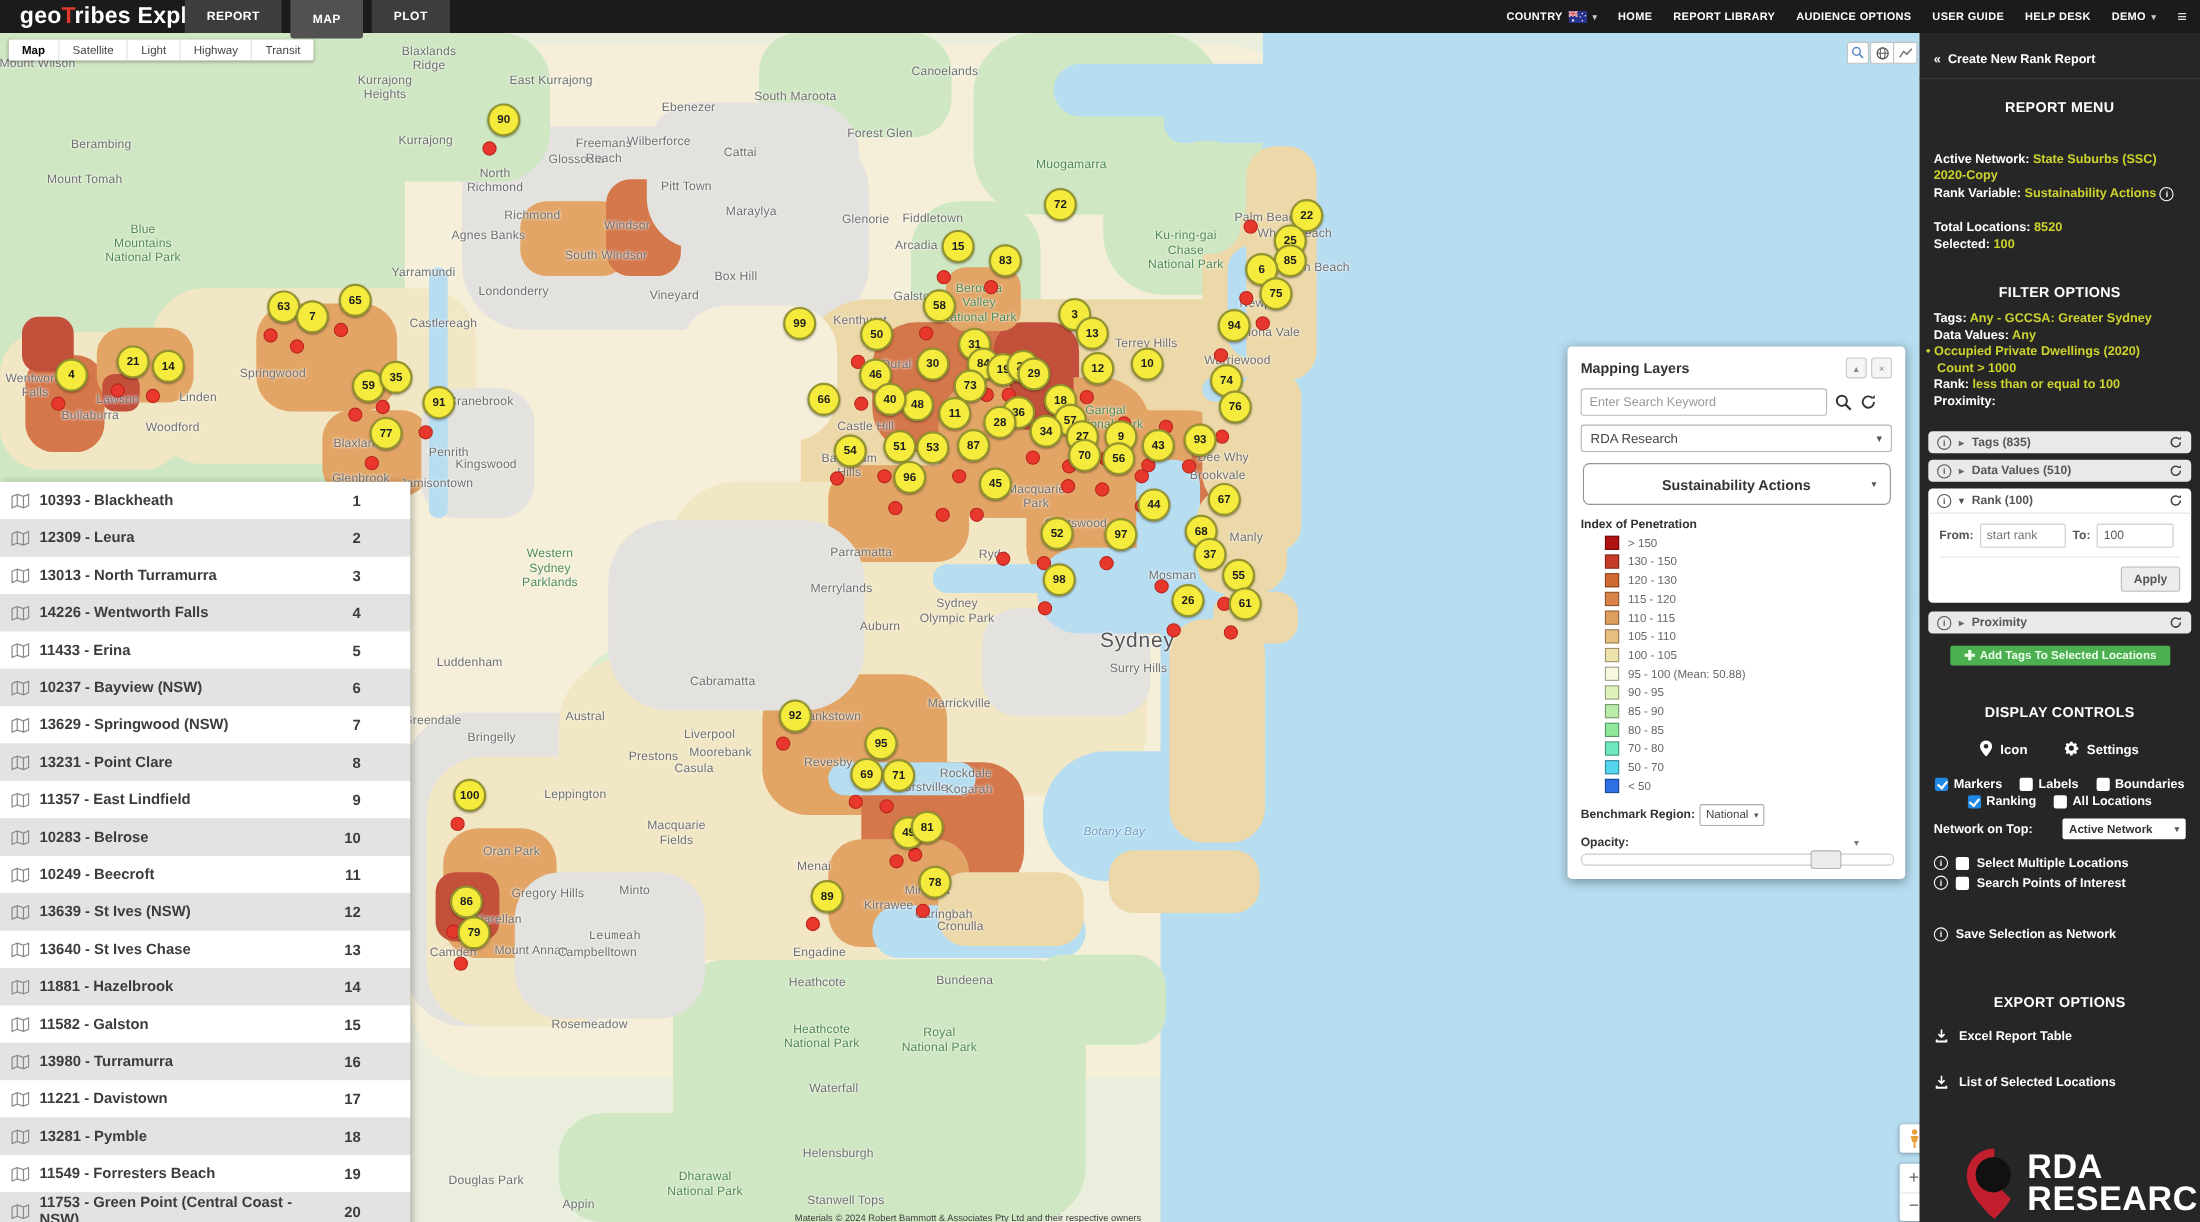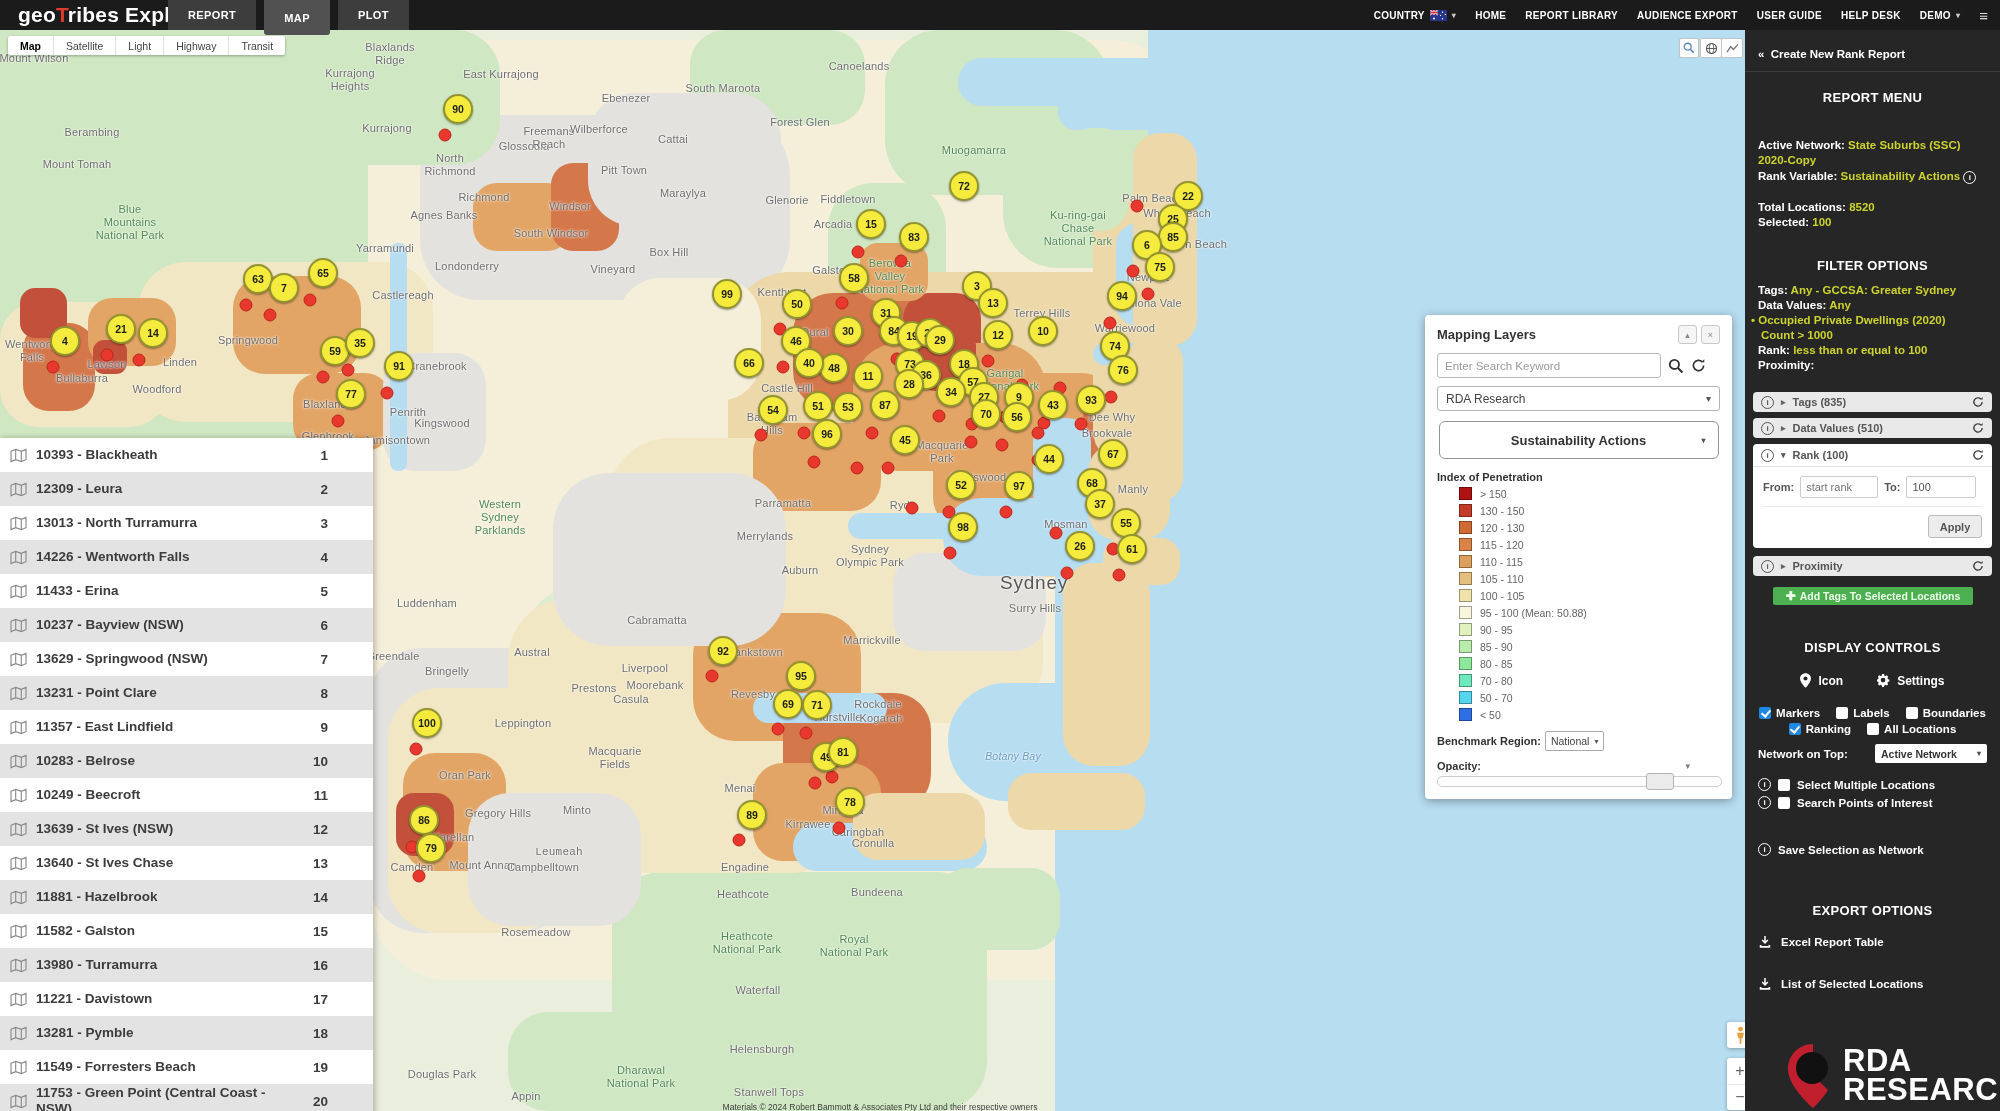--- a/index.html
+++ b/index.html
@@ -174,21 +174,21 @@
         </span>
         <span class="caret">▾</span>
       </div>
       <div class="navitem">
         <span class="t">HOME</span>
       </div>
       <div class="navitem">
         <span class="t">REPORT LIBRARY</span>
       </div>
       <div class="navitem">
-        <span class="t">AUDIENCE EXPORT</span>
+        <span class="t">AUDIENCE OPTIONS</span>
       </div>
       <div class="navitem">
         <span class="t">USER GUIDE</span>
       </div>
       <div class="navitem">
         <span class="t">HELP DESK</span>
       </div>
       <div class="navitem">
         <span class="t">DEMO</span>
         <span class="caret">▾</span>
@@ -499,21 +499,21 @@
       <div class="map-marker" style="left: 848px; top: 301px;">30</div>
       <div class="map-marker" style="left: 894px; top: 301px;">84</div>
       <div class="map-marker" style="left: 912px; top: 306px;">19</div>
       <div class="map-marker" style="left: 930px; top: 303px;">24</div>
       <div class="map-marker" style="left: 940px; top: 310px;">29</div>
       <div class="map-marker" style="left: 998px; top: 305px;">12</div>
       <div class="map-marker" style="left: 1043px; top: 301px;">10</div>
       <div class="map-marker" style="left: 796px; top: 311px;">46</div>
       <div class="map-marker" style="left: 749px; top: 333px;">66</div>
       <div class="map-marker" style="left: 1115px; top: 316px;">74</div>
-      <div class="map-marker" style="left: 882px; top: 334px; margin-left: 28px;">73</div>
+      <div class="map-marker" style="left: 882px; top: 321px;">73</div>
       <div class="map-marker" style="left: 834px; top: 338px;">48</div>
       <div class="map-marker" style="left: 809px; top: 333px;">40</div>
       <div class="map-marker" style="left: 1123px; top: 340px;">76</div>
       <div class="map-marker" style="left: 868px; top: 346px;">11</div>
       <div class="map-marker" style="left: 926px; top: 345px;">36</div>
       <div class="map-marker" style="left: 964px; top: 334px;">18</div>
       <div class="map-marker" style="left: 909px; top: 354px;">28</div>
       <div class="map-marker" style="left: 973px; top: 352px;">57</div>
       <div class="map-marker" style="left: 951px; top: 362px;">34</div>
       <div class="map-marker" style="left: 984px; top: 367px;">27</div>

